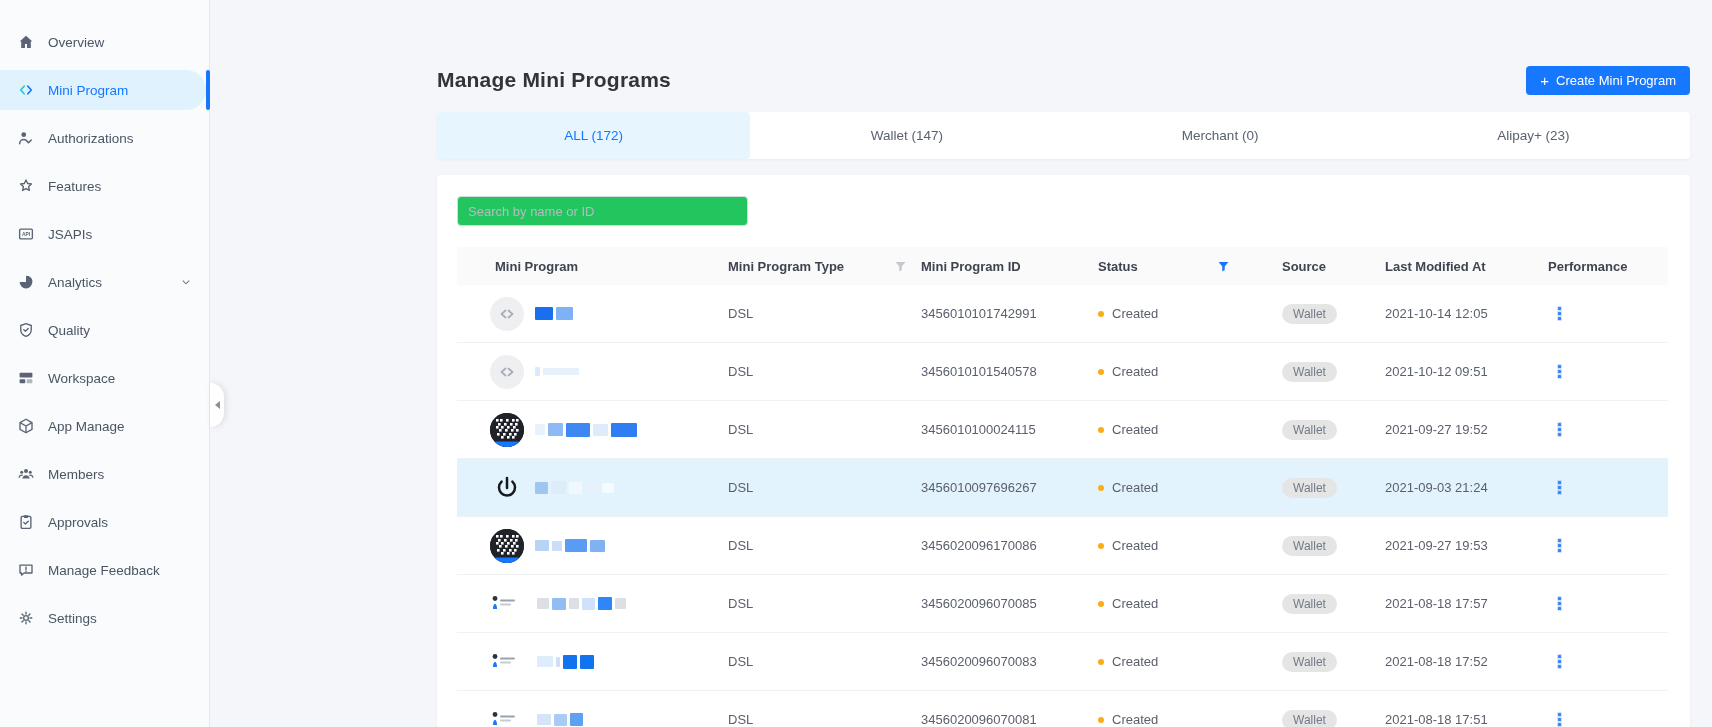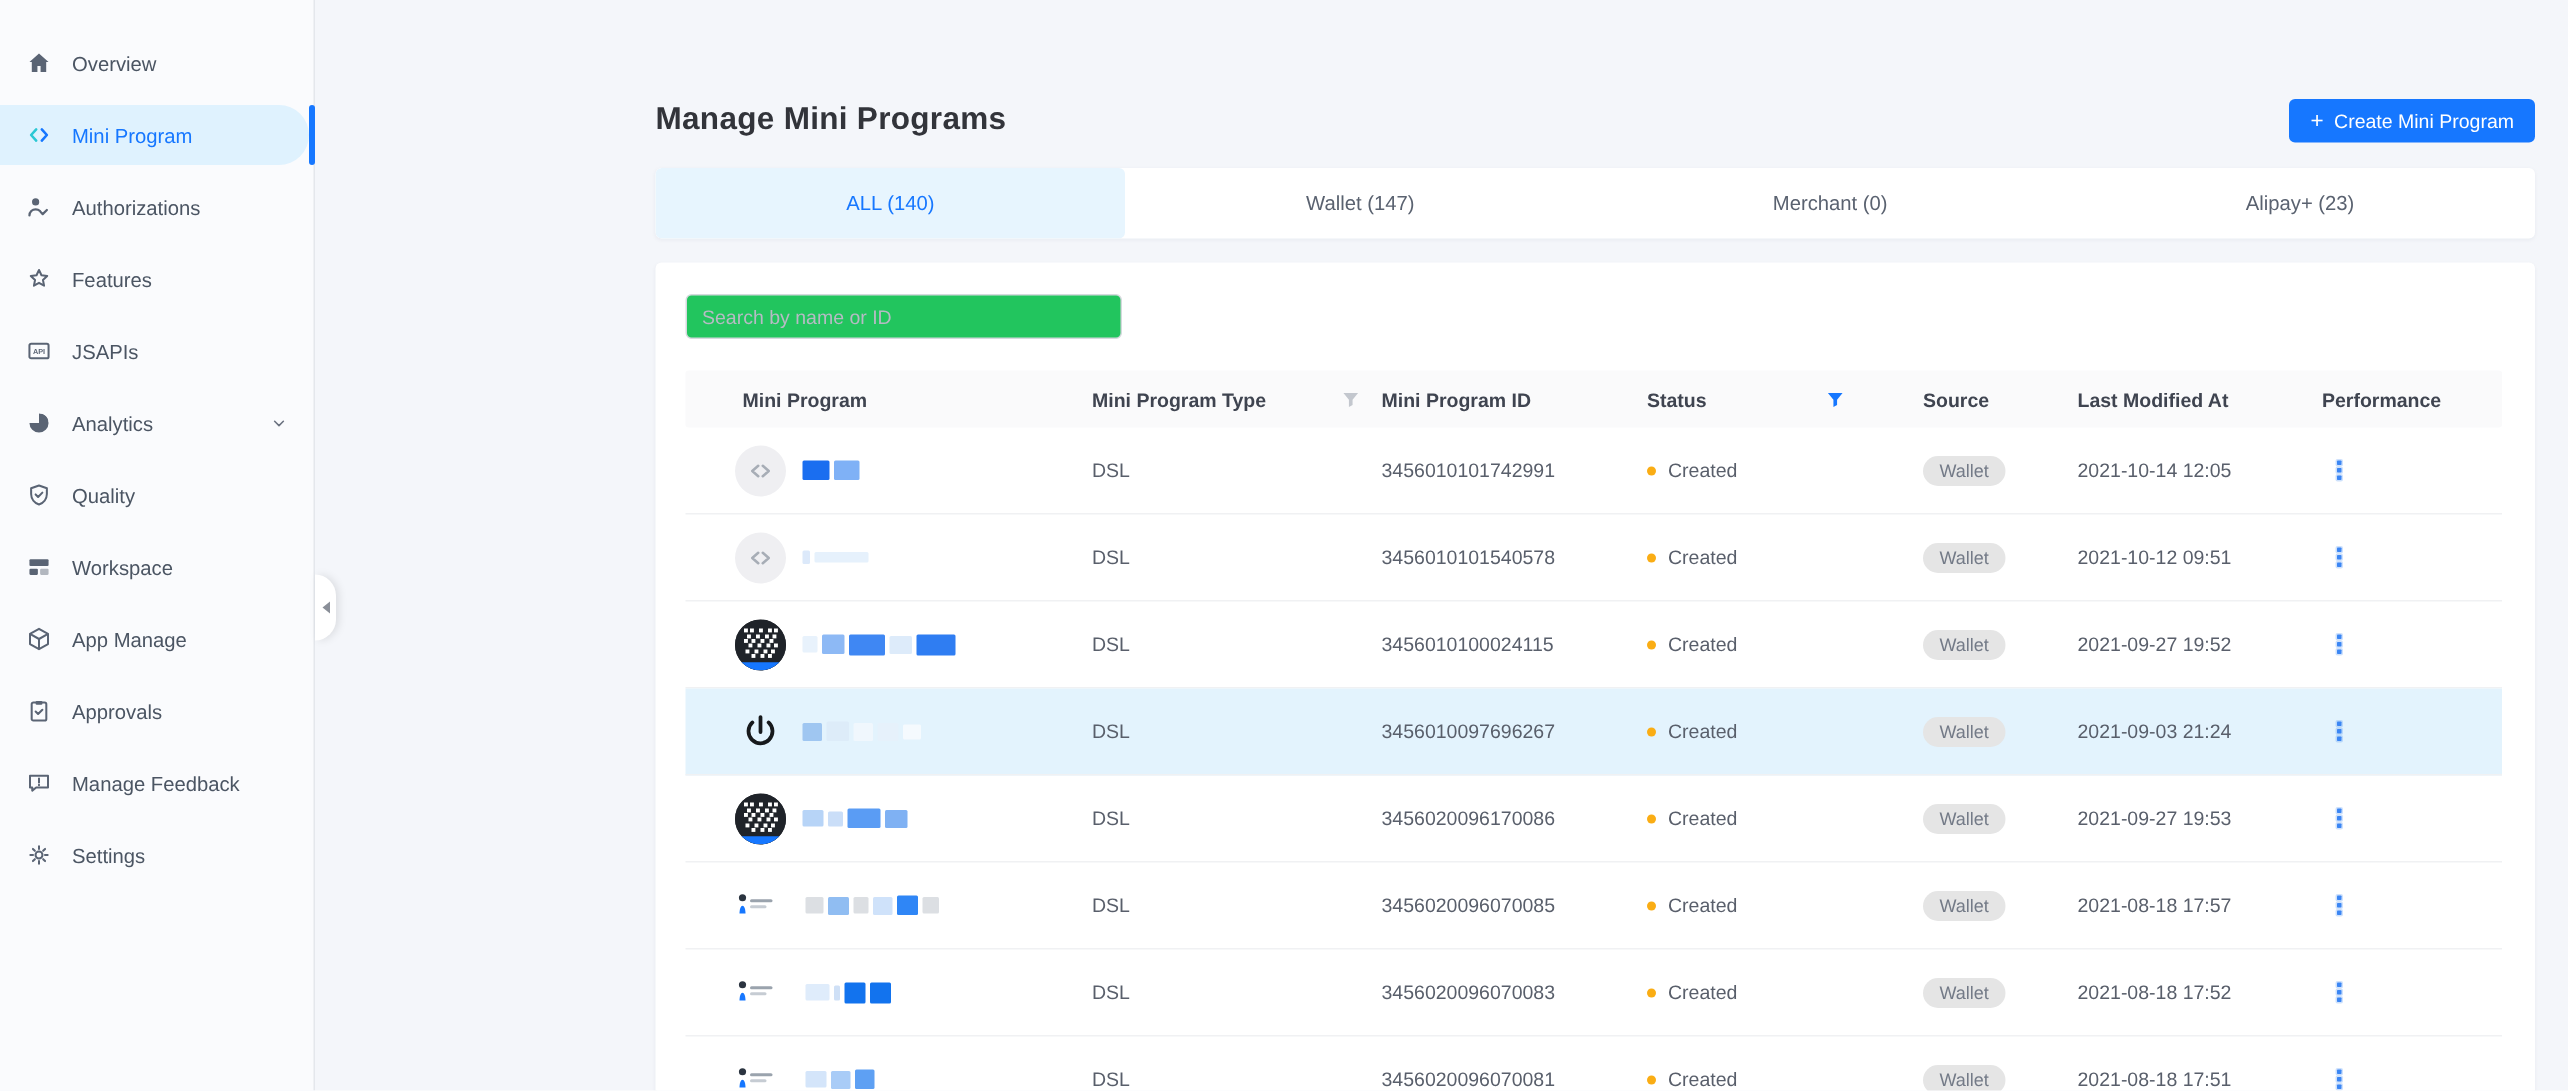--- a/index.html
+++ b/index.html
@@ -213,20 +213,32 @@
             <svg viewBox="0 0 24 24" xmlns="http://www.w3.org/2000/svg">
               <path d="M12 3 20 7.5v9L12 21l-8-4.5v-9z" fill="none" stroke="currentColor" stroke-width="1.8" stroke-linejoin="round"></path>
               <path d="M12 12 20 7.5M12 12 4 7.5M12 12v9" fill="none" stroke="currentColor" stroke-width="1.8"></path>
             </svg>
           </span>
           <span>App Manage</span>
         </div>
         <div class="side-item">
           <span class="ic">
             <svg viewBox="0 0 24 24" xmlns="http://www.w3.org/2000/svg">
+              <circle cx="12" cy="8" r="2.7" fill="currentColor"></circle>
+              <circle cx="6.3" cy="9.5" r="2" fill="currentColor"></circle>
+              <circle cx="17.7" cy="9.5" r="2" fill="currentColor"></circle>
+              <path d="M7 18c.4-2.6 2.5-4.5 5-4.5s4.6 1.9 5 4.5z" fill="currentColor"></path>
+              <path d="M2.8 17c.3-2 1.7-3.4 3.4-3.4.5 0 1 .1 1.4.3M21.2 17c-.3-2-1.7-3.4-3.4-3.4-.5 0-1 .1-1.4.3" fill="none" stroke="currentColor" stroke-width="1.6"></path>
+            </svg>
+          </span>
+          <span>Members</span>
+        </div>
+        <div class="side-item">
+          <span class="ic">
+            <svg viewBox="0 0 24 24" xmlns="http://www.w3.org/2000/svg">
               <rect x="5.5" y="4.5" width="13" height="16" rx="1.5" fill="none" stroke="currentColor" stroke-width="1.8"></rect>
               <rect x="9" y="3" width="6" height="3.5" rx="1" fill="currentColor"></rect>
               <path d="m9 12.5 2.2 2.2 3.8-3.8" fill="none" stroke="currentColor" stroke-width="1.8" stroke-linecap="round" stroke-linejoin="round"></path>
             </svg>
           </span>
           <span>Approvals</span>
         </div>
         <div class="side-item">
           <span class="ic">
             <svg viewBox="0 0 24 24" xmlns="http://www.w3.org/2000/svg">
@@ -256,21 +268,21 @@
     <div class="main-header">
       <h1 class="page-title">Manage Mini Programs</h1>
       <button class="create-btn">
         <span class="plus">+</span>
         <span>Create Mini Program</span>
       </button>
     </div>
 
     <div class="tabs-card" id="tabs">
         <div class="tab active">
-          <span>ALL (140)</span>
+          <span>ALL (172)</span>
         </div>
         <div class="tab">
           <span>Wallet (147)</span>
         </div>
         <div class="tab">
           <span>Merchant (0)</span>
         </div>
         <div class="tab">
           <span>Alipay+ (23)</span>
         </div>

